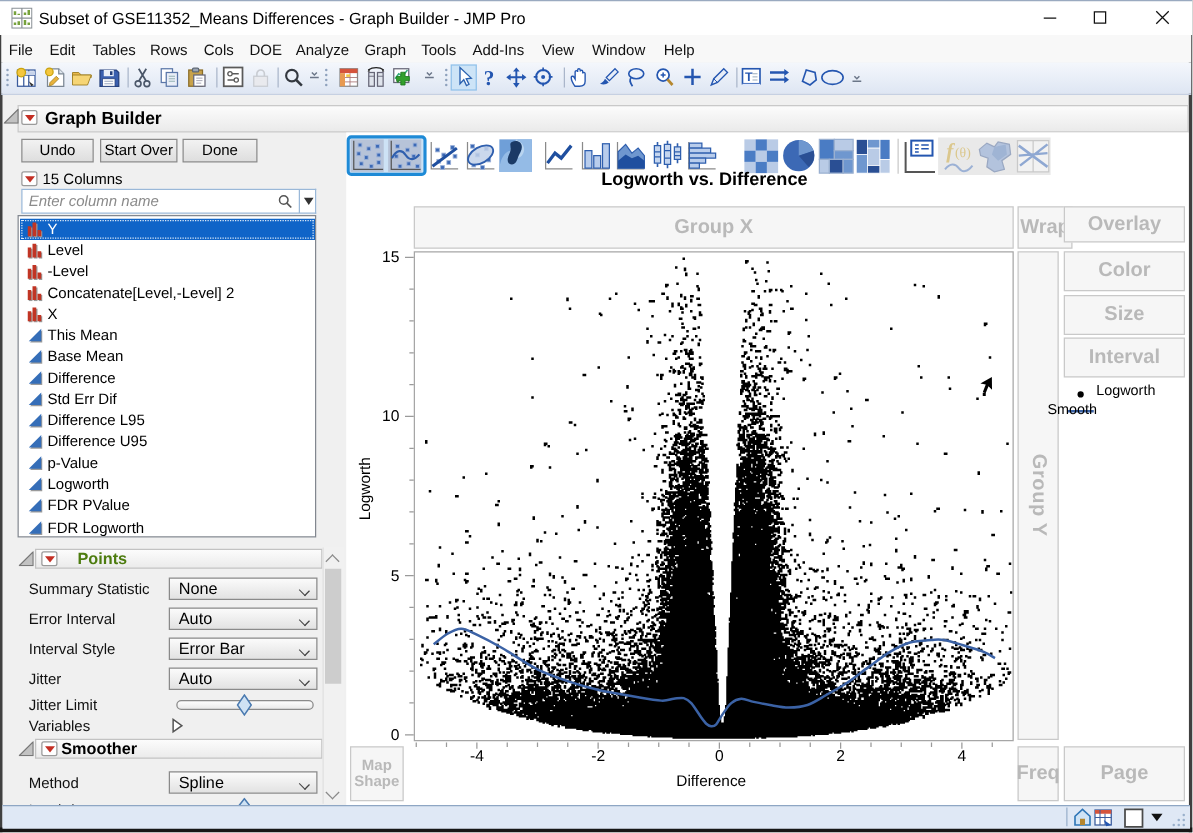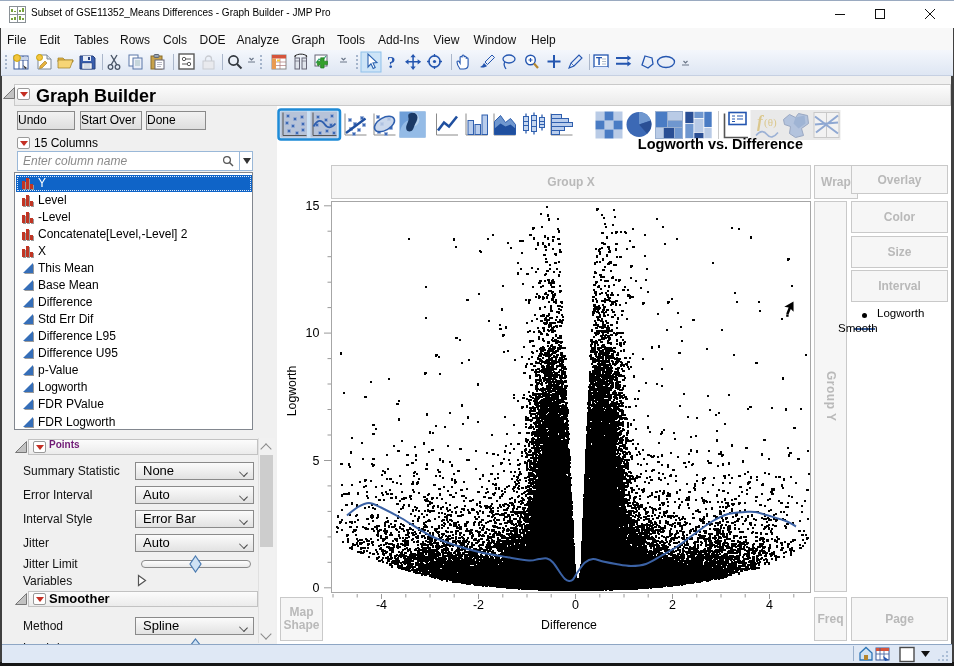--- a/index.html
+++ b/index.html
@@ -1,37 +1,37 @@
 <!DOCTYPE html>
 <html><head><meta charset="utf-8"><style>
 *{margin:0;padding:0;box-sizing:border-box}
 html,body{width:954px;height:666px;overflow:hidden}
 body{font-family:"Liberation Sans",sans-serif;background:#f0f0f0;position:relative}
 .abs{position:absolute}
 .titlebar{left:0;top:0;width:954px;height:28px;background:#fff;border-top:1px solid #9aaac0}
-.title-text{left:31px;top:7px;font-size:10px;color:#000}
+.title-text{left:31px;top:7px;font-size:13px;color:#000}
 .menubar{left:1px;top:28px;width:952px;height:22px;background:#f8f8f8}
 .menu-item{top:33px;font-size:12px;color:#111}
 .toolbar{left:1px;top:50px;width:952px;height:26px;background:linear-gradient(#f4f7fc,#dee6f3);border-bottom:1px solid #c6d0e2}
 .gbhead{left:14px;top:84px;width:937px;height:22px;background:linear-gradient(#fcfcfc,#eaeaea);border:1px solid #c9c9c9}
 .redbtn{width:13px;height:12px;background:#fff;border:1px solid #9a9a9a;border-radius:2px;display:flex;align-items:center;justify-content:center}
 .redbtn:after{content:"";width:0;height:0;border:4px solid transparent;border-top:5px solid #c42f24;margin-top:4px}
 
-.btn{height:19px;background:linear-gradient(#f2f2f2,#dedede);border:1px solid #8a8a8a;font-size:12px;color:#000;line-height:17px}
+.btn{height:19px;background:linear-gradient(#f2f2f2,#dedede);border:1px solid #8a8a8a;font-size:12px;color:#000;text-align:center;line-height:17px}
 .searchbox{left:17px;top:151px;width:223px;height:20px;background:#fff;border:1px solid #9ab8d8;font-style:italic;font-size:12px;color:#8a8a8a;line-height:18px;padding-left:5px}
 .sdrop{left:240px;top:151px;width:13px;height:20px;background:#fff;border:1px solid #9ab8d8;border-left:none}
 .listbox{left:14px;top:172px;width:239px;height:258px;background:#fff;border:1px solid #82878f}
 .lrow{position:absolute;left:1px;width:236px;height:17px;font-size:12px;color:#000;line-height:17px}
 .lrow .lbl{position:absolute;left:22px;top:0}
 .sect-label{font-size:12px;color:#111}
 .dropdown{position:absolute;left:135px;width:119px;height:18px;background:linear-gradient(#fbfbfb,#e2e2e2);border:1px solid #8a8a8a;font-size:13px;color:#000;line-height:16px;padding-left:7px}
 .dropdown:after{content:"";position:absolute;right:6px;top:6px;width:6px;height:6px;border-right:1.6px solid #444;border-bottom:1.6px solid #444;transform:rotate(45deg) scaleY(.8);transform-origin:center}
 .scrollbar{left:258px;top:438px;width:17px;height:205px;background:#f1f1f1;border-left:1px solid #e0e0e0}
 .chev{position:absolute;width:8px;height:8px;border-right:1.8px solid #8a8a8a;border-bottom:1.8px solid #8a8a8a}
-.dz{position:absolute;background:#f6f6f6;border:1px solid #c9c9c9;color:#b9b9b9;font-weight:bold;font-size:12px;display:flex;align-items:center;justify-content:center}
+.dz{position:absolute;background:#f6f6f6;border:1px solid #c9c9c9;color:#b9b9b9;font-weight:bold;font-size:16px;display:flex;align-items:center;justify-content:center}
 .statusbar{left:2px;top:644px;width:950px;height:19px;background:#dfe8f5;border-top:1px solid #8ea6c4}
 .win-border{pointer-events:none}
 </style></head>
 <body>
 
 <div class="abs win-border" style="left:0;top:0;width:2px;height:666px;background:#404040"></div>
 <div class="abs win-border" style="left:951px;top:0;width:3px;height:666px;background:#404040"></div>
 <div class="abs win-border" style="left:0;top:662px;width:954px;height:4px;background:#161616"></div>
 
 <div class="abs titlebar"></div>
@@ -249,21 +249,21 @@
         <path d="M682 12h7m-5.5-4l2 2 2-2" stroke-width="1.2"></path>
       </g>
 </g>
 </svg>
 
 <div class="abs gbhead"></div>
 <svg class="abs" style="left:3px;top:87px" width="12" height="12" viewBox="0 0 12 12">
     <path d="M0.5 11.5H11.5V0.5Z" fill="#c2c2c2" stroke="#777" stroke-width="1"></path>
   </svg>
 <div class="abs redbtn" style="left:17px;top:88px"></div>
-<div class="abs" style="left:36px;top:86px;font-size:18px;font-weight:bold;color:#000">Graph Builder</div>
+<div class="abs" style="left:36px;top:86px;font-size:14px;font-weight:bold;color:#000">Graph Builder</div>
 
 <div class="abs btn" style="left:17px;top:111px;width:58px">Undo</div>
 <div class="abs btn" style="left:80px;top:111px;width:62px">Start Over</div>
 <div class="abs btn" style="left:146px;top:111px;width:60px">Done</div>
 
 <div class="abs redbtn" style="left:17px;top:137px"></div>
 <div class="abs" style="left:34px;top:136px;font-size:12px;color:#000">15 Columns</div>
 <div class="abs searchbox">Enter column name</div>
 <svg class="abs" style="left:222px;top:155px" width="13" height="13" viewBox="0 0 13 13" fill="none" stroke="#555">
     <circle cx="5" cy="5" r="3.4" stroke-width="1.2"></circle>
@@ -419,21 +419,21 @@
       </svg>
       <span class="lbl">FDR PValue</span>
     </div>
 </div>
 
 <div class="abs" style="left:28px;top:439px;width:230px;height:16px;background:linear-gradient(#fcfcfc,#ebebeb);border:1px solid #c2c2c2"></div>
 <svg class="abs" style="left:15px;top:441px" width="12" height="12" viewBox="0 0 12 12">
     <path d="M0.5 11.5H11.5V0.5Z" fill="#c2c2c2" stroke="#777" stroke-width="1"></path>
   </svg>
 <div class="abs redbtn" style="left:33px;top:441px"></div>
-<div class="abs" style="left:49px;top:439px;font-size:10px;font-weight:bold;color:#701a75">Points</div>
+<div class="abs" style="left:62px;top:439px;font-size:13px;font-weight:bold;color:#4d7c0f">Points</div>
 
 <div class="abs sect-label" style="left:23px;top:464px">Summary Statistic</div>
 <div class="dropdown" style="top:462px">None</div>
 <div class="abs sect-label" style="left:23px;top:488px">Error Interval</div>
 <div class="dropdown" style="top:486px">Auto</div>
 <div class="abs sect-label" style="left:23px;top:512px">Interval Style</div>
 <div class="dropdown" style="top:510px">Error Bar</div>
 <div class="abs sect-label" style="left:23px;top:536px">Jitter</div>
 <div class="dropdown" style="top:534px">Auto</div>
 <div class="abs sect-label" style="left:23px;top:557px">Jitter Limit</div>
@@ -640,21 +640,21 @@
   <path d="M13 6l9-2 1 8-7 5-5-5z" fill="#9fb4d4"></path>
  </g>
  <g transform="translate(536,2.5)">
   <rect x="1" y="1" width="25" height="25" fill="#f2f2f2" stroke="#c9c9c9"></rect>
   <path d="M13.5 1v25M1 13.5h0" stroke="#c9c9c9"></path>
   <path d="M2 5l23 17M25 4L3 21M2 13l23-2" stroke="#8fa8d2" stroke-width="2" fill="none"></path>
  </g>
 </g>
 </svg>
 
-<div class="abs" style="left:324px;top:136px;width:479px;text-align:right;font-size:14.5px;font-weight:bold;color:#000">Logworth vs. Difference</div>
+<div class="abs" style="left:324px;top:136px;width:479px;text-align:center;font-size:14.5px;font-weight:bold;color:#000">Logworth vs. Difference</div>
 
 <div class="dz" style="left:331px;top:165px;width:480px;height:34px">Group X</div>
 <div class="dz" style="left:814px;top:165px;width:44px;height:34px">Wrap</div>
 <div class="dz" style="left:851px;top:165px;width:97px;height:29px">Overlay</div>
 <div class="dz" style="left:851px;top:201px;width:97px;height:32px">Color</div>
 <div class="dz" style="left:851px;top:236px;width:97px;height:32px">Size</div>
 <div class="dz" style="left:851px;top:270px;width:97px;height:32px">Interval</div>
 <div class="dz" style="left:814px;top:201px;width:33px;height:391px">
     <span style="writing-mode:vertical-rl;letter-spacing:.5px">Group Y</span>
   </div>

